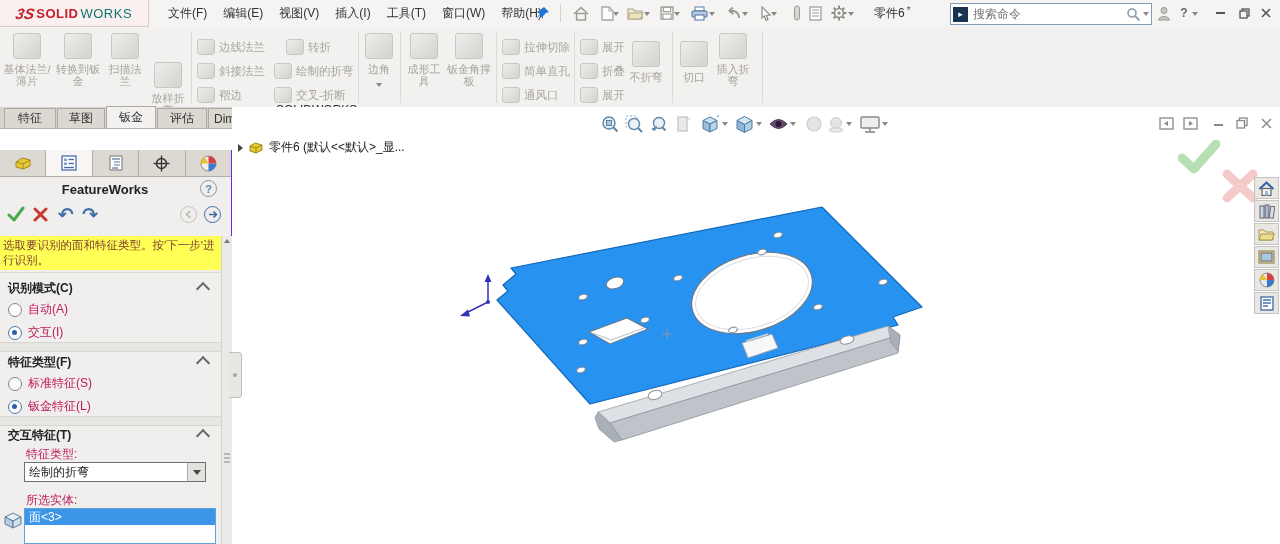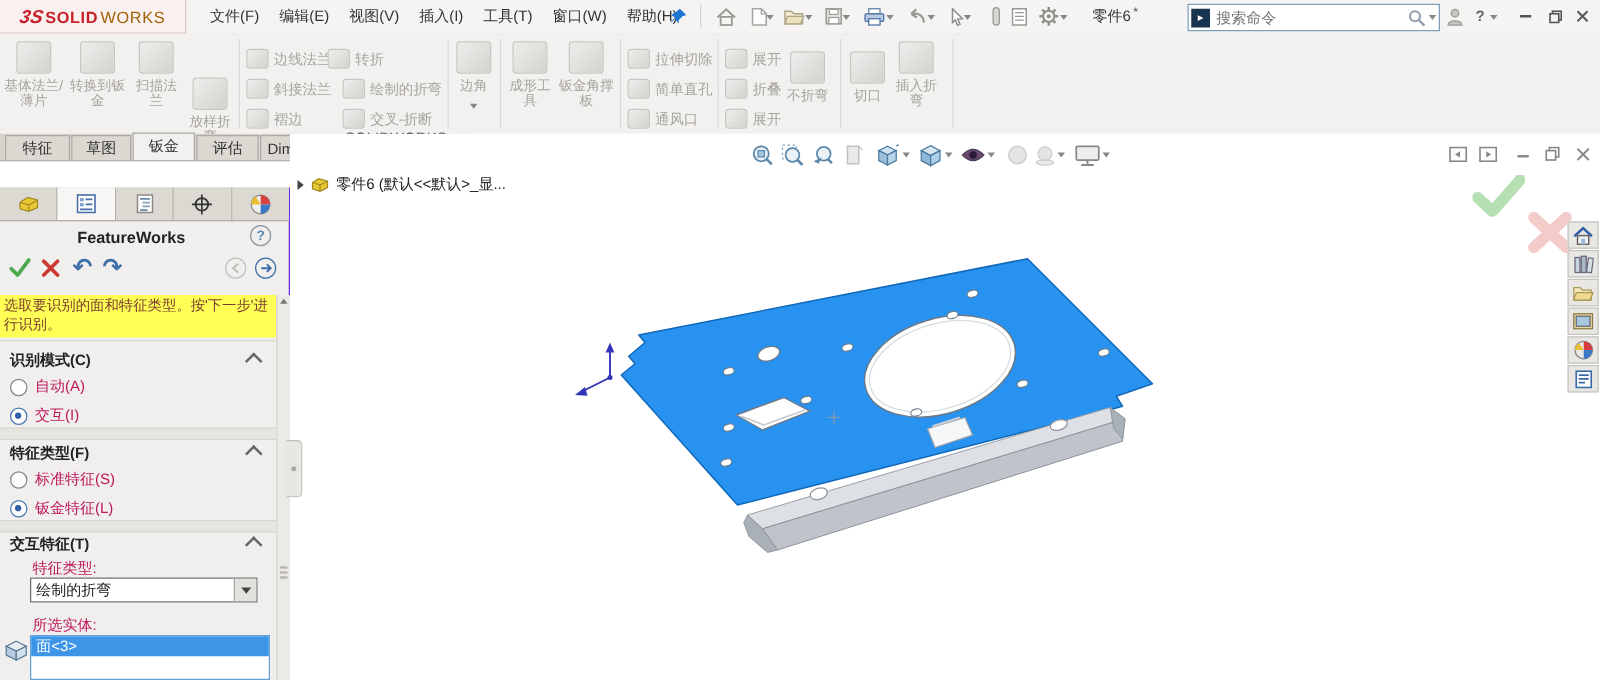--- a/index.html
+++ b/index.html
@@ -8,21 +8,21 @@
   .abs{position:absolute;}
   .flex{display:flex;align-items:center;}
 
   
   .menubar{position:absolute;left:0;top:0;width:1280px;height:27px;background:#f5f4f2;
            border-bottom:1px solid #d9d7d4;}
   .logo{position:absolute;left:0;top:0;width:148px;height:26px;background:#f9f0ef;
         border:1px solid #ddc9c7;border-top:none;border-left:none;display:flex;align-items:center;justify-content:center;gap:2px;}
   .logo .mark{font-style:italic;font-weight:bold;font-size:15px;color:#c8202a;transform:skewX(-12deg);}
   .logo .solid{font-weight:bold;font-size:13px;color:#c8202a;letter-spacing:.5px;}
-  .logo .works{font-weight:normal;font-size:13px;color:#a16207;letter-spacing:.5px;}
+  .logo .works{font-weight:normal;font-size:13px;color:#0f766e;letter-spacing:.5px;}
   .menu{height:27px;display:flex;align-items:center;padding:0 8px;color:#333;cursor:default;}
   .qico{position:absolute;top:4px;width:18px;height:18px;display:flex;align-items:center;justify-content:center;}
   .car{width:0;height:0;border-left:3px solid transparent;border-right:3px solid transparent;
        border-top:4px solid #8a8885;display:inline-block;}
   .searchbox{position:absolute;left:950px;top:3px;width:196px;height:20px;background:#fff;
              border:1px solid #7f9db9;display:flex;align-items:center;padding:0 2px;}
   .searchbox input{border:none;outline:none;flex:1;font-size:12px;color:#555;min-width:0;
                    font-family:"Liberation Sans","DejaVu Sans",sans-serif;background:transparent;}
   .sqicon{width:15px;height:15px;background:#17334d;color:#fff;font-size:9px;display:flex;
           align-items:center;justify-content:center;margin-right:3px;}
@@ -264,21 +264,21 @@
       </div>
     <div class="rsm" style="left:197px;top:34px;">
         <span class="gh sm"></span>
         <span>斜接法兰</span>
       </div>
     <div class="rsm" style="left:197px;top:58px;">
         <span class="gh sm"></span>
         <span>褶边</span>
       </div>
 
-    <div class="rsm" style="left:262px;top:10px;justify-content:space-between;">
+    <div class="rsm" style="left:286px;top:10px;justify-content:space-between;">
         <span class="gh sm"></span>
         <span>转折</span>
       </div>
     <div class="rsm" style="left:274px;top:34px;">
         <span class="gh sm"></span>
         <span>绘制的折弯</span>
       </div>
     <div class="rsm" style="left:274px;top:58px;">
         <span class="gh sm"></span>
         <span>交叉-折断</span>

